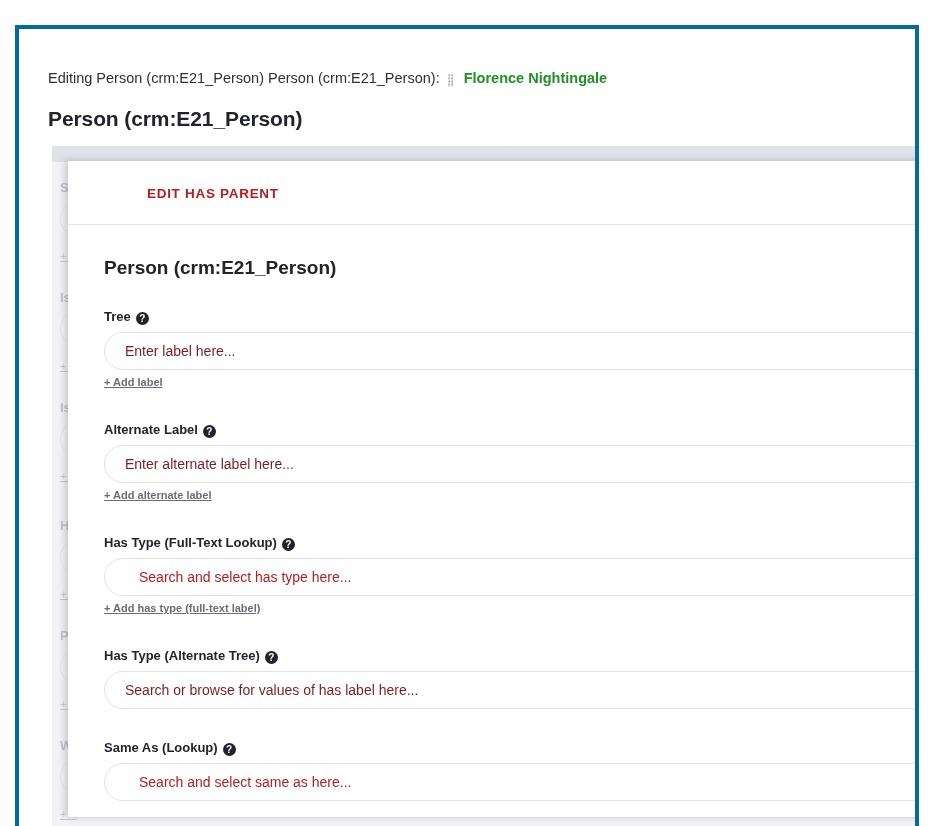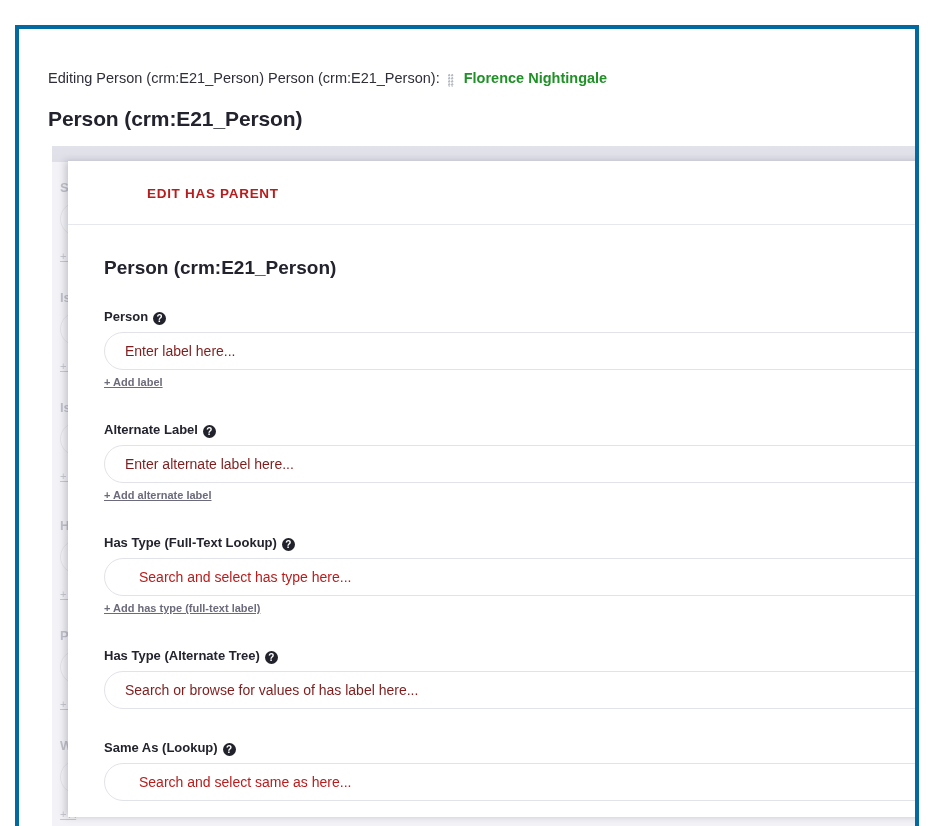--- a/index.html
+++ b/index.html
@@ -243,21 +243,21 @@
       <div id="modal-header">
         <div id="modal-title">EDIT HAS PARENT</div>
       </div>
 
       <div id="modal-body">
 
         <div id="entity-title">Person (crm:E21_Person)</div>
 
         <div class="field" style="top:84px">
           <span class="field-label">
-            <span>Person</span><span class="help-icon">?</span>
+            <span>Tree</span><span class="help-icon">?</span>
           </span>
           <div class="field-input">
             <span class="ph-light">Enter label here...</span>
           </div>
           <span class="add-link">+ Add label</span>
         </div>
 
         <div class="field" style="top:197px">
           <span class="field-label">
             <span>Alternate Label</span><span class="help-icon">?</span>

